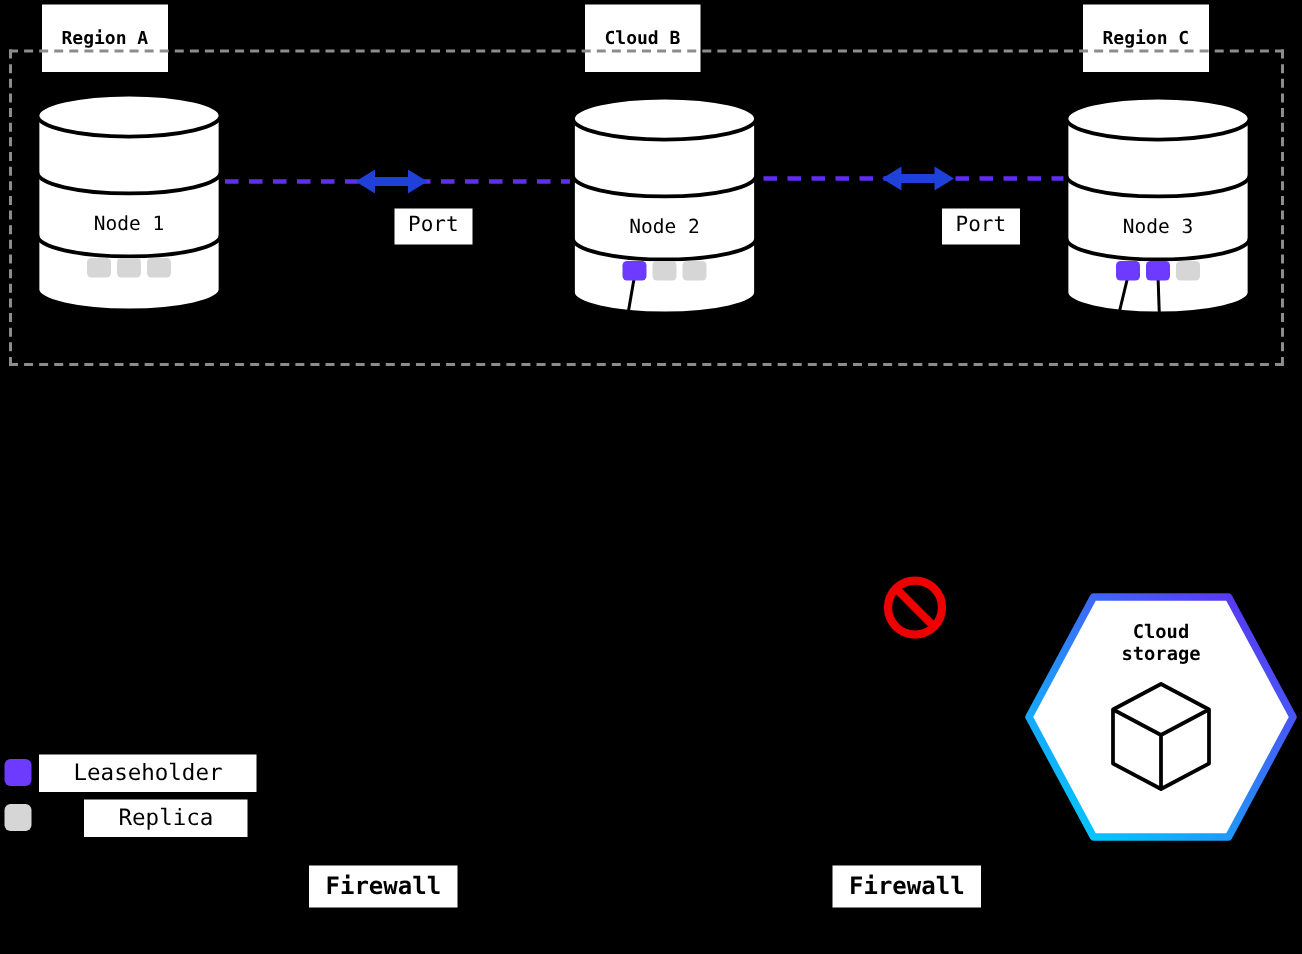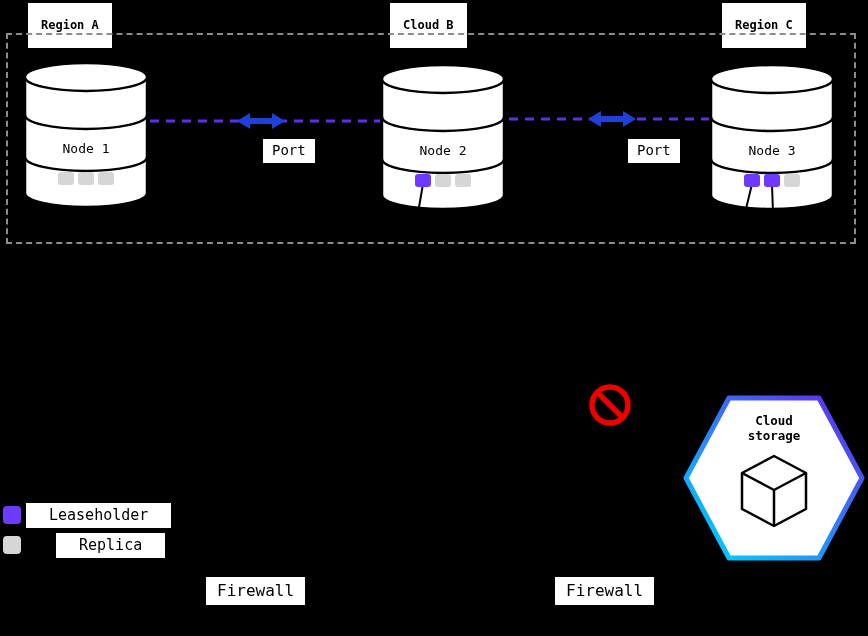--- a/index.html
+++ b/index.html
@@ -6,21 +6,21 @@
   .canvas {
     position:relative; width:868px; height:636px; background:#000; overflow:hidden;
     font-family:"DejaVu Sans Mono","Liberation Mono",monospace;
   }
   .abs { position:absolute; }
   .label-box {
     position:absolute; background:#fff; color:#000; white-space:nowrap; line-height:1.25;
   }
   .region-label   { font-weight:bold; font-size:12px; padding:15px 13px; }
   .port-label     { font-size:14px; padding:3px 9px;margin-top:48px; }
-  .firewall-label { font-weight:normal; font-size:16px; padding:4px 11px; }
+  .firewall-label { font-weight:bold; font-size:16px; padding:4px 11px; }
   .legend-label   { font-size:15px; padding:3px 23px; }
   .dashed-boundary {
     position:absolute; left:6px; top:33px; width:846px; height:207px;
     border:2px dashed #8c8c8c;
   }
   svg text { font-family:"DejaVu Sans Mono","Liberation Mono",monospace; }
 </style>
 </head>
 <body>
 

